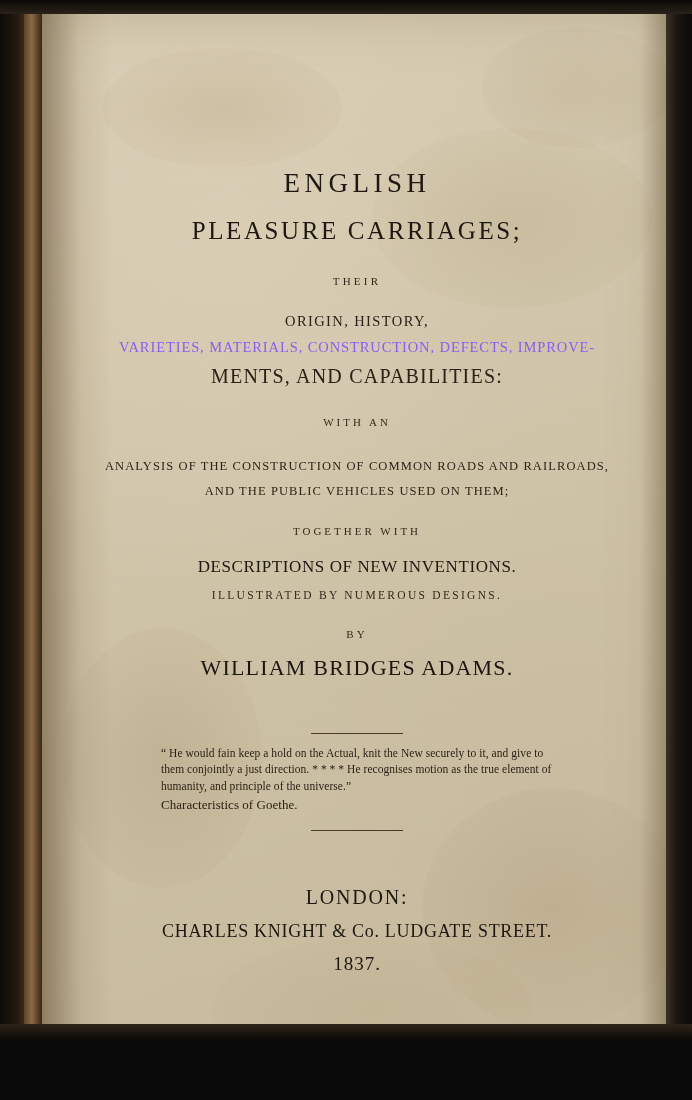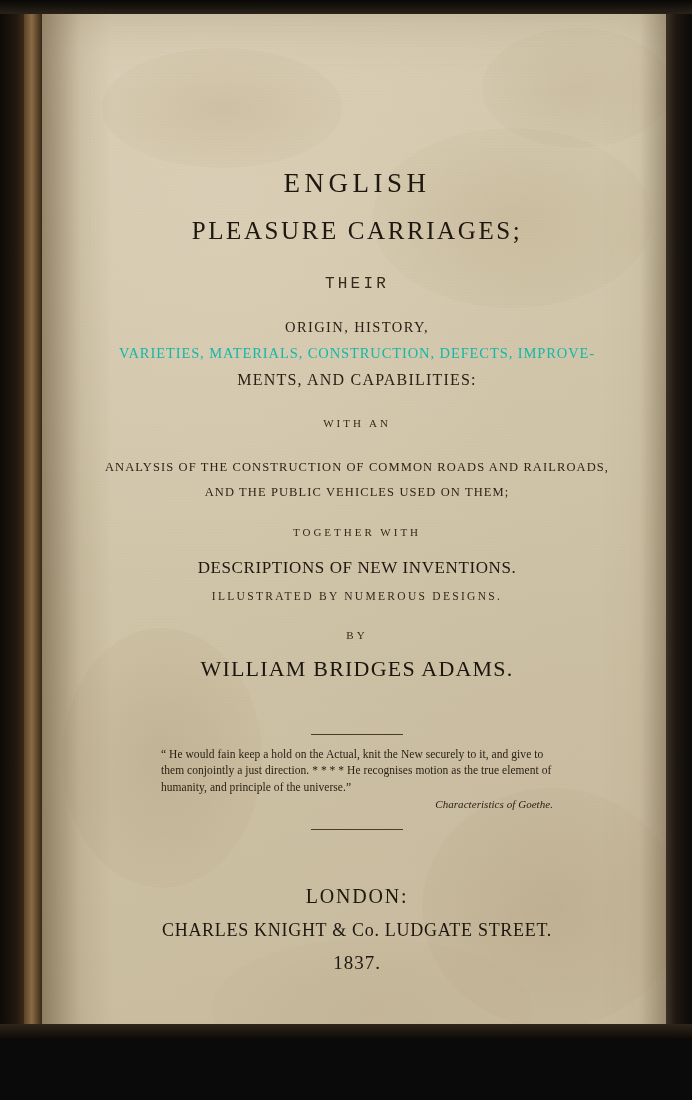--- a/index.html
+++ b/index.html
@@ -111,40 +111,39 @@
     color: #1f1810;
   }
   .t-title2 {
     margin-top: 18px;
     font-size: 25px;
     letter-spacing: 2.6px;
     color: #1f1810;
   }
   .t-their {
     margin-top: 30px;
-    font-size: 16px;
+    font-size: 11px;
     letter-spacing: 3.2px;
     color: #36291c;
-    font-family: Liberation Mono, monospace;
   }
   .t-sub1 {
     margin-top: 26px;
     font-size: 14.5px;
     letter-spacing: 1.4px;
     color: #2a2116;
   }
   .t-sub2 {
     margin-top: 9px;
     font-size: 14.5px;
     letter-spacing: 0.9px;
-    color: #14b8a6;
+    color: #8b5cf6;
   }
   .t-sub3 {
     margin-top: 9px;
-    font-size: 16px;
+    font-size: 20px;
     letter-spacing: 1.2px;
     color: #2a2116;
     text-align: center;
   }
   .t-withan {
     margin-top: 28px;
     font-size: 11px;
     letter-spacing: 3px;
     color: #36291c;
   }
@@ -210,23 +209,21 @@
     margin: 11px auto 0 auto;
     width: 392px;
     text-align: left;
     font-size: 11.5px;
     line-height: 1.42;
     color: #2b2217;
     letter-spacing: 0.05px;
   }
   .quote-attr {
     display: block;
-    text-align: right;
-    font-style: italic;
-    font-size: 11px;
+    font-size: 13px;
     margin-top: 2px;
     color: #2b2217;
   }
 
   .t-london {
     margin-top: 55px;
     font-size: 20px;
     letter-spacing: 1.8px;
     color: #1f1810;
     font-family: Liberation Serif, serif;

